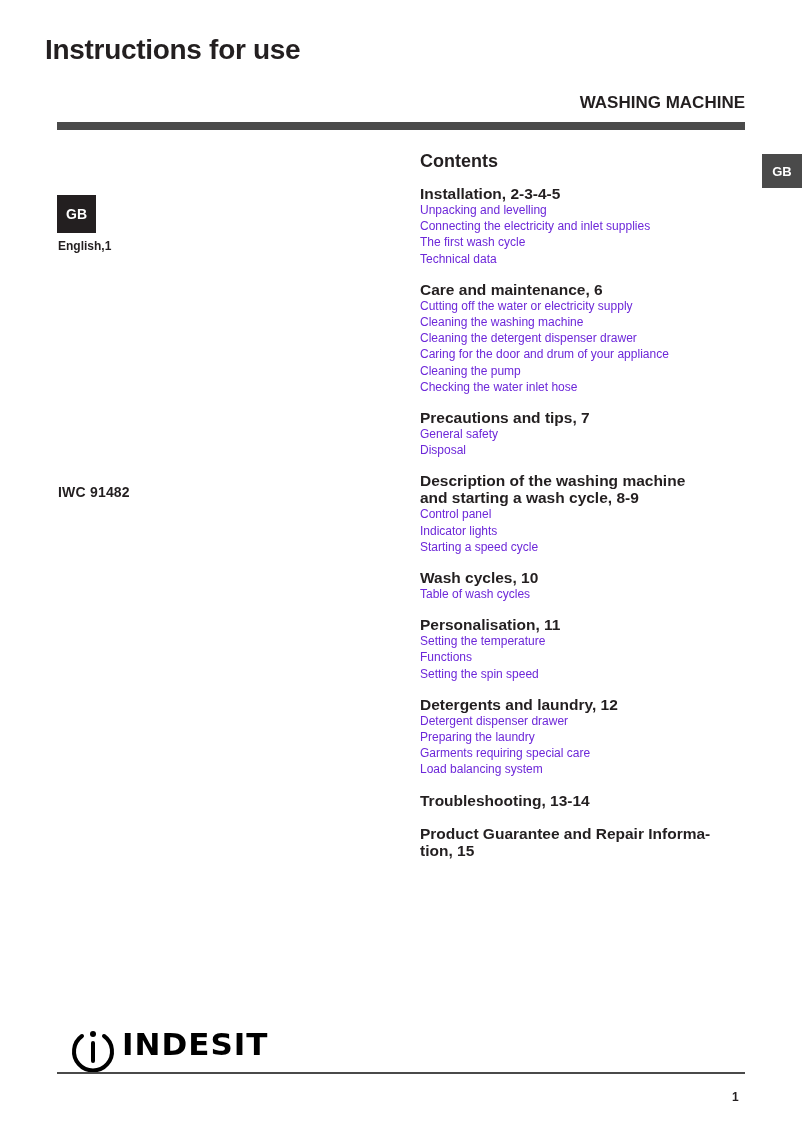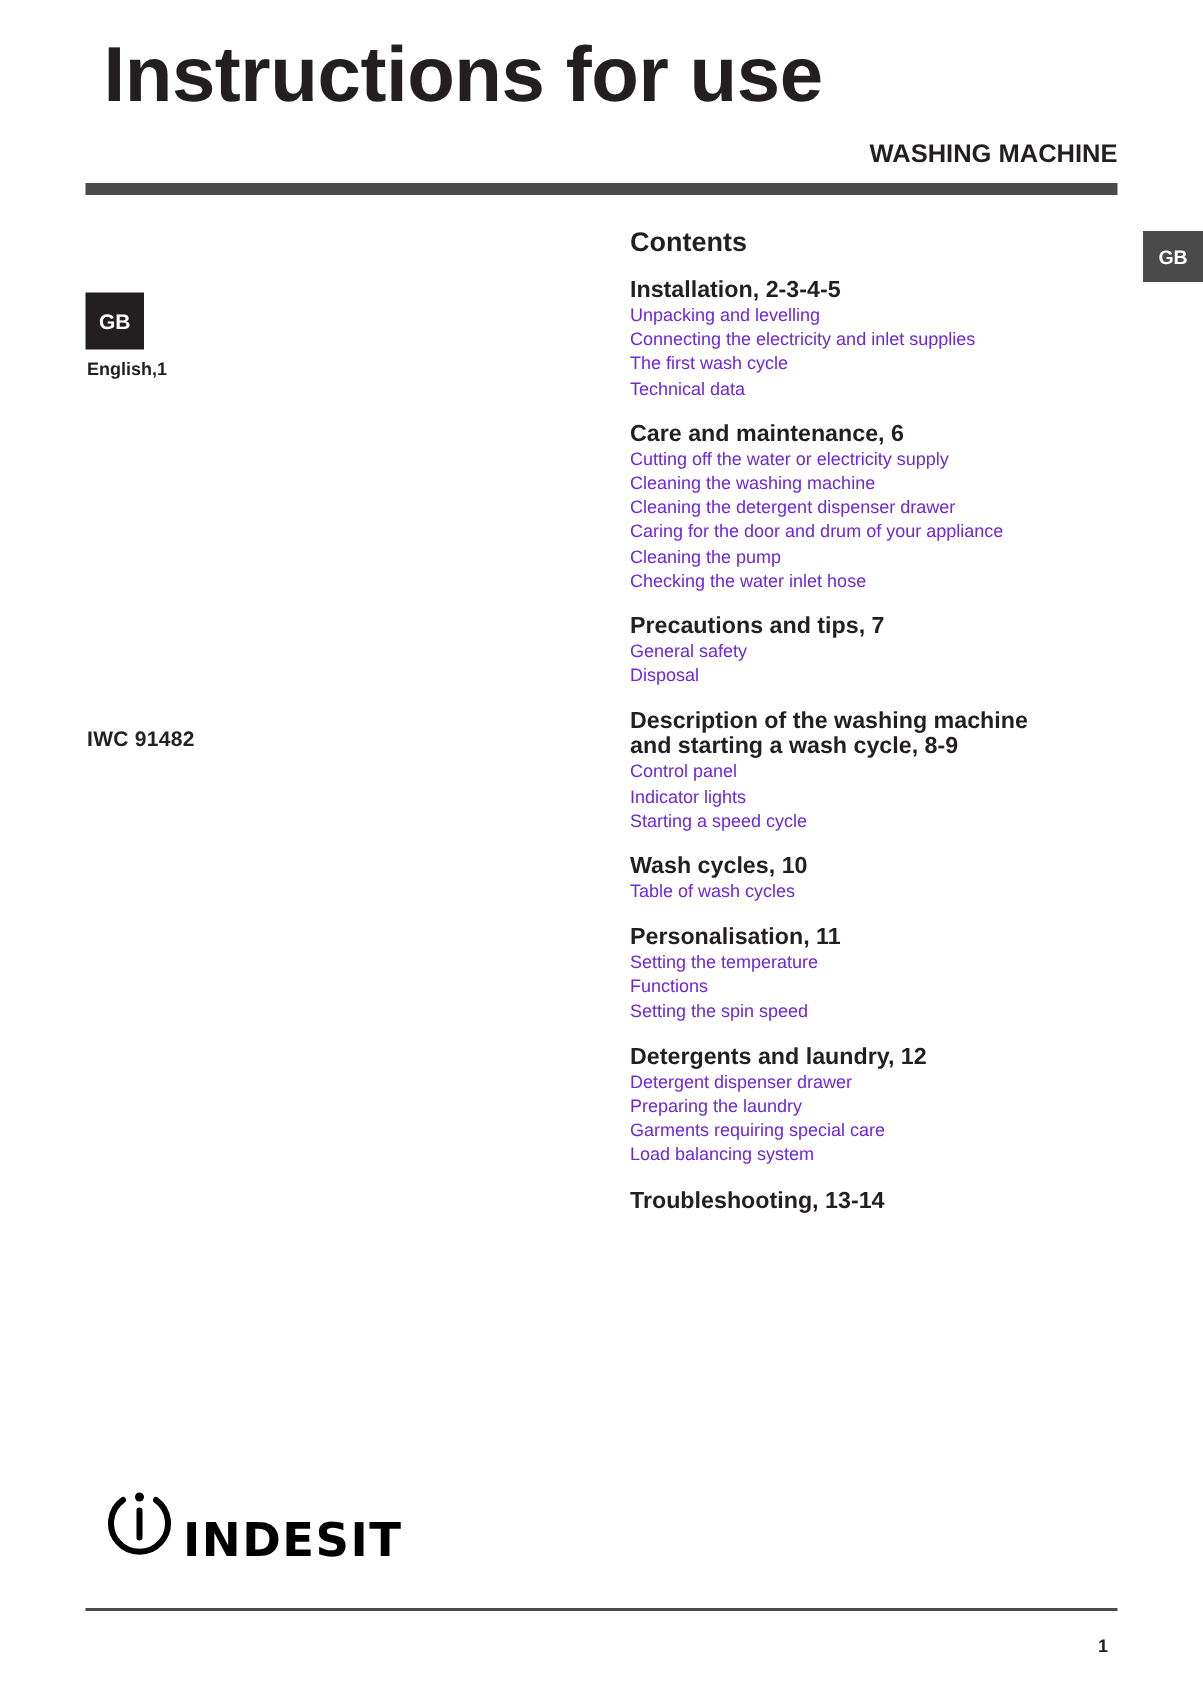--- a/index.html
+++ b/index.html
@@ -10,23 +10,23 @@
     body {
       width: 802px;
       height: 1134px;
       position: relative;
       overflow: hidden;
       font-family: "Liberation Sans", sans-serif;
       color: #231f20;
     }
     .title {
       position: absolute;
-      left: 69px;
+      left: 45px;
       top: 26px;
-      font-size: 52px;
+      font-size: 28px;
       font-weight: bold;
       letter-spacing: -0.3px;
       line-height: 48px;
       margin: 0;
     }
     .subtitle {
       position: absolute;
       right: 57px;
       top: 93px;
       font-size: 17px;
@@ -110,23 +110,23 @@
     }
     .section-item {
       font-size: 12px;
       line-height: 16.2px;
       color: #6d28d9;
       cursor: pointer;
     }
     .logo {
       position: absolute;
       left: 70px;
-      top: 992px;
+      top: 1028px;
       display: flex;
-      align-items: flex-end;
+      align-items: flex-start;
       gap: 6px;
     }
     .logo-text {
       font-size: 31px;
       font-weight: bold;
       letter-spacing: 1px;
       color: #000000;
       line-height: 32px;
       font-family: "DejaVu Sans", sans-serif;
     }
@@ -212,20 +212,26 @@
     <div class="section-item">Detergent dispenser drawer</div>
     <div class="section-item">Preparing the laundry</div>
     <div class="section-item">Garments requiring special care</div>
     <div class="section-item">Load balancing system</div>
   </div>
 
   <div class="section" style="margin-bottom:16px">
     <div class="section-title">Troubleshooting, 13-14</div>
   </div>
 
+  <div class="section">
+    <div class="section-title">
+      <div>Product Guarantee and Repair Informa-</div>
+      <div>tion, 15</div>
+    </div>
+  </div>
 </div>
 
 <div class="logo">
   <span>
     <svg width="46" height="46" viewBox="0 0 46 46">
       <path d="M12 8 A19 19 0 1 0 34 8" fill="none" stroke="#000" stroke-width="4" stroke-linecap="round"></path>
       <circle cx="23" cy="6" r="3" fill="#000"></circle>
       <rect x="21" y="13" width="4" height="22" rx="2" fill="#000"></rect>
     </svg>
   </span>

